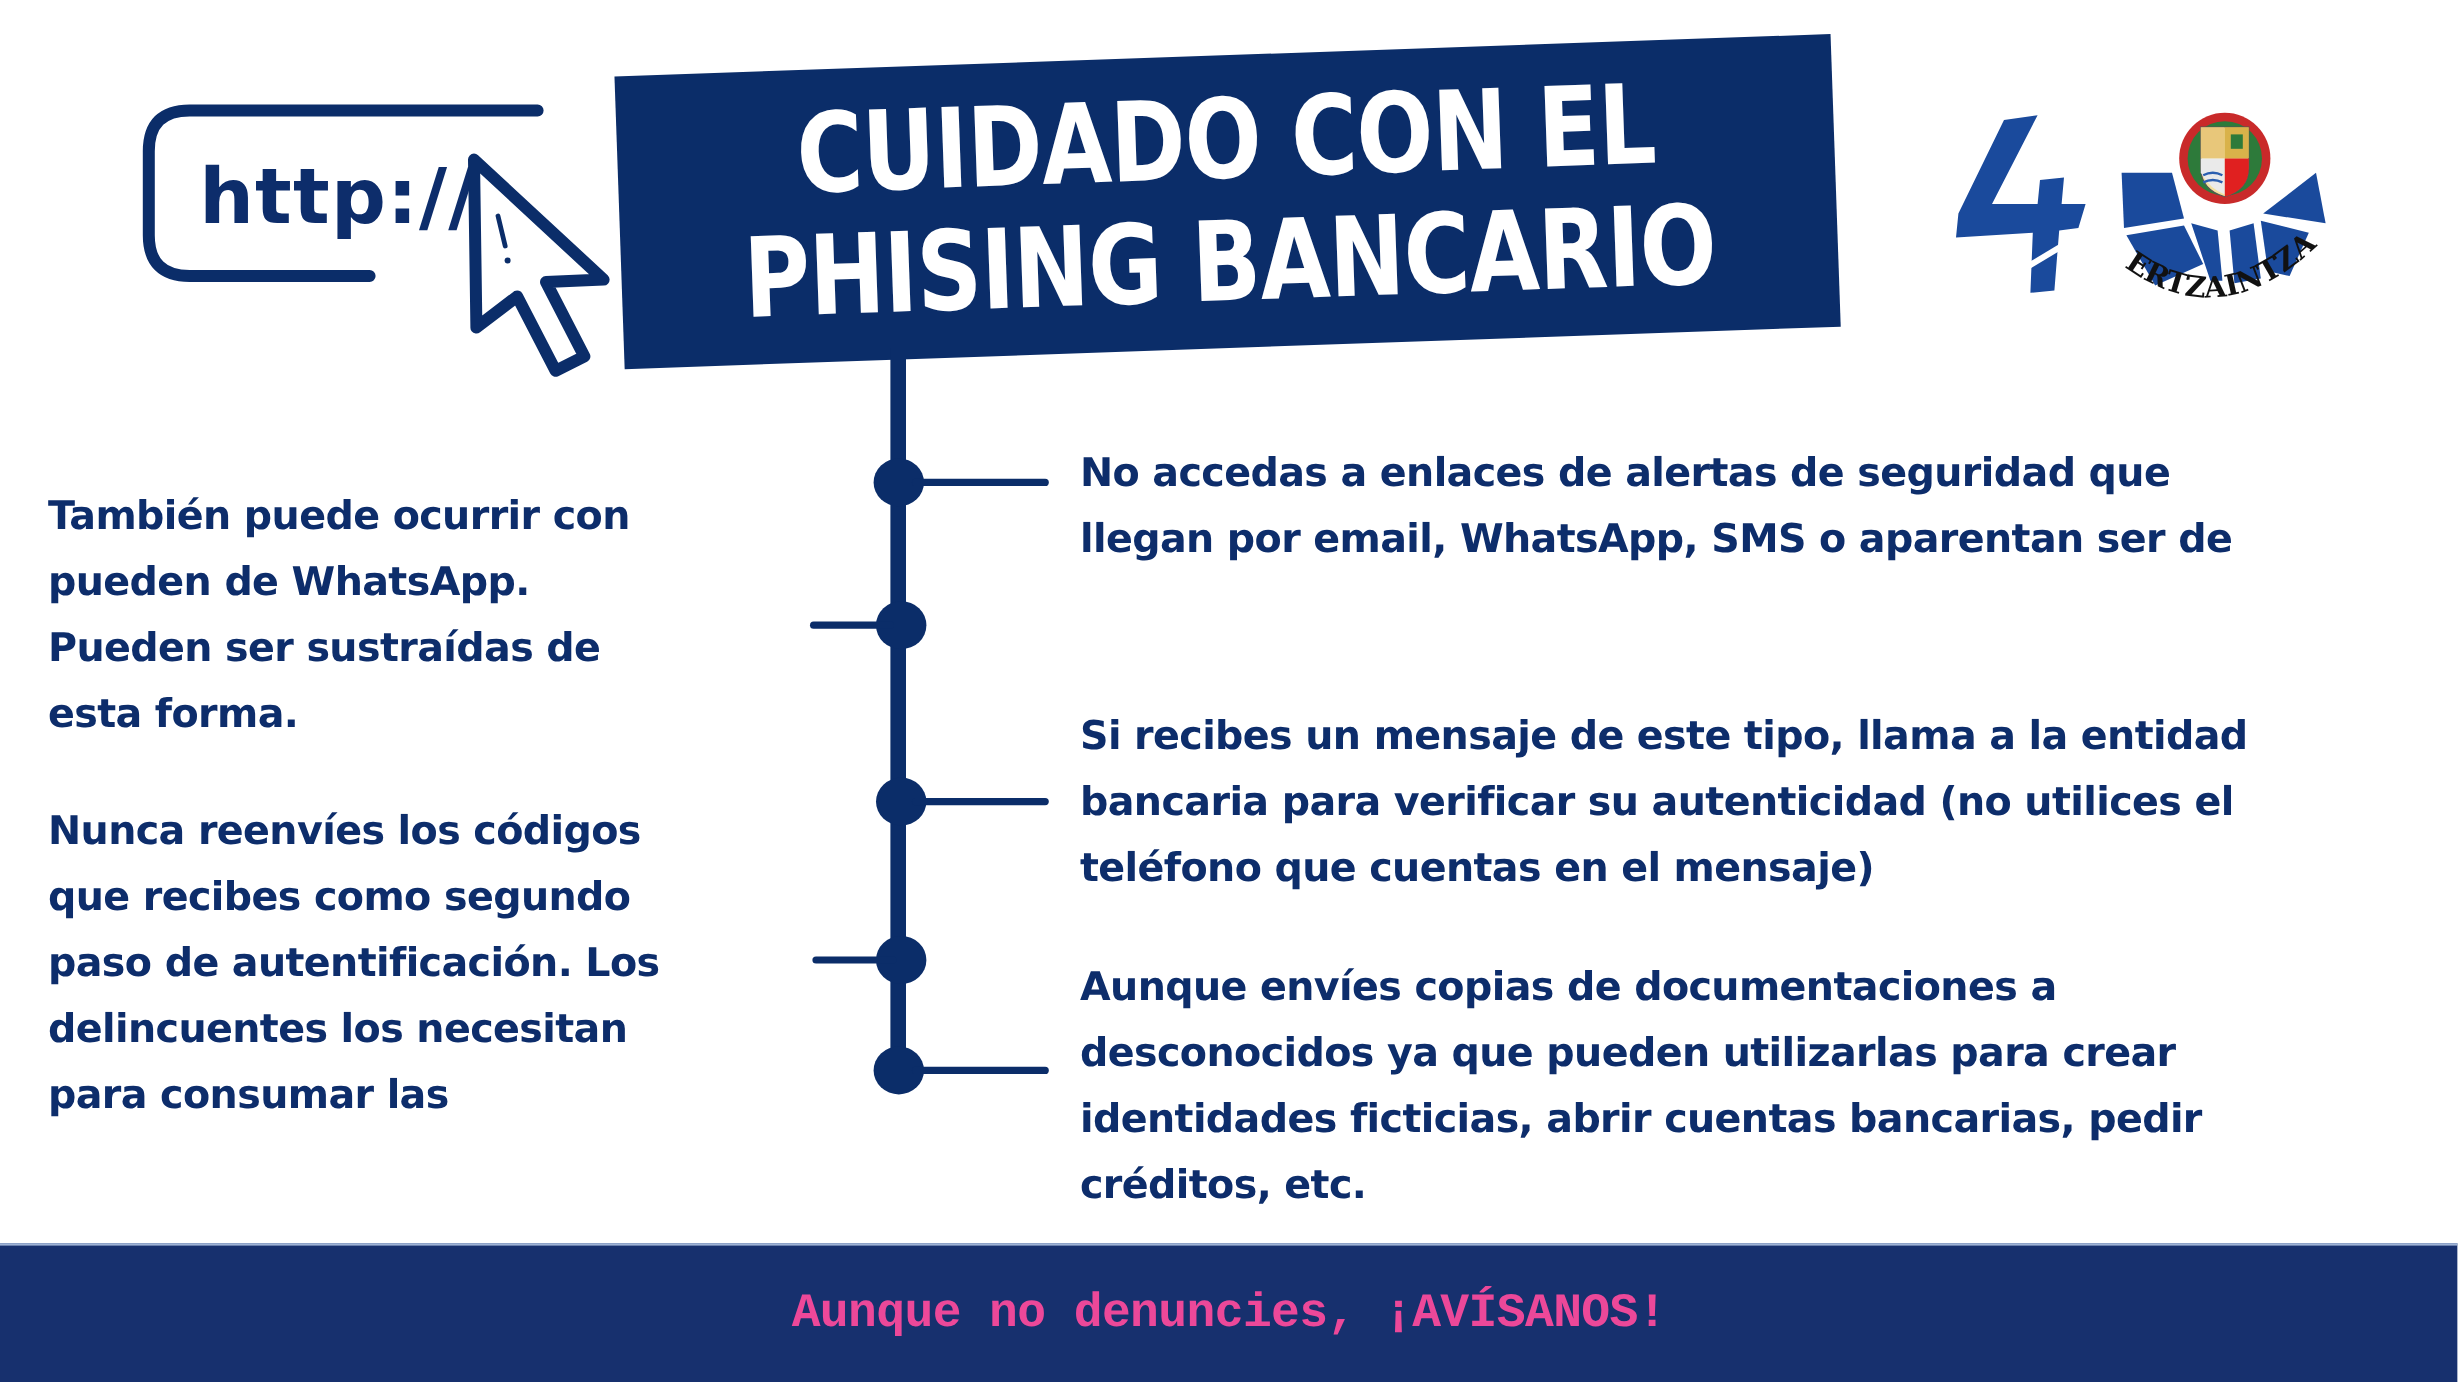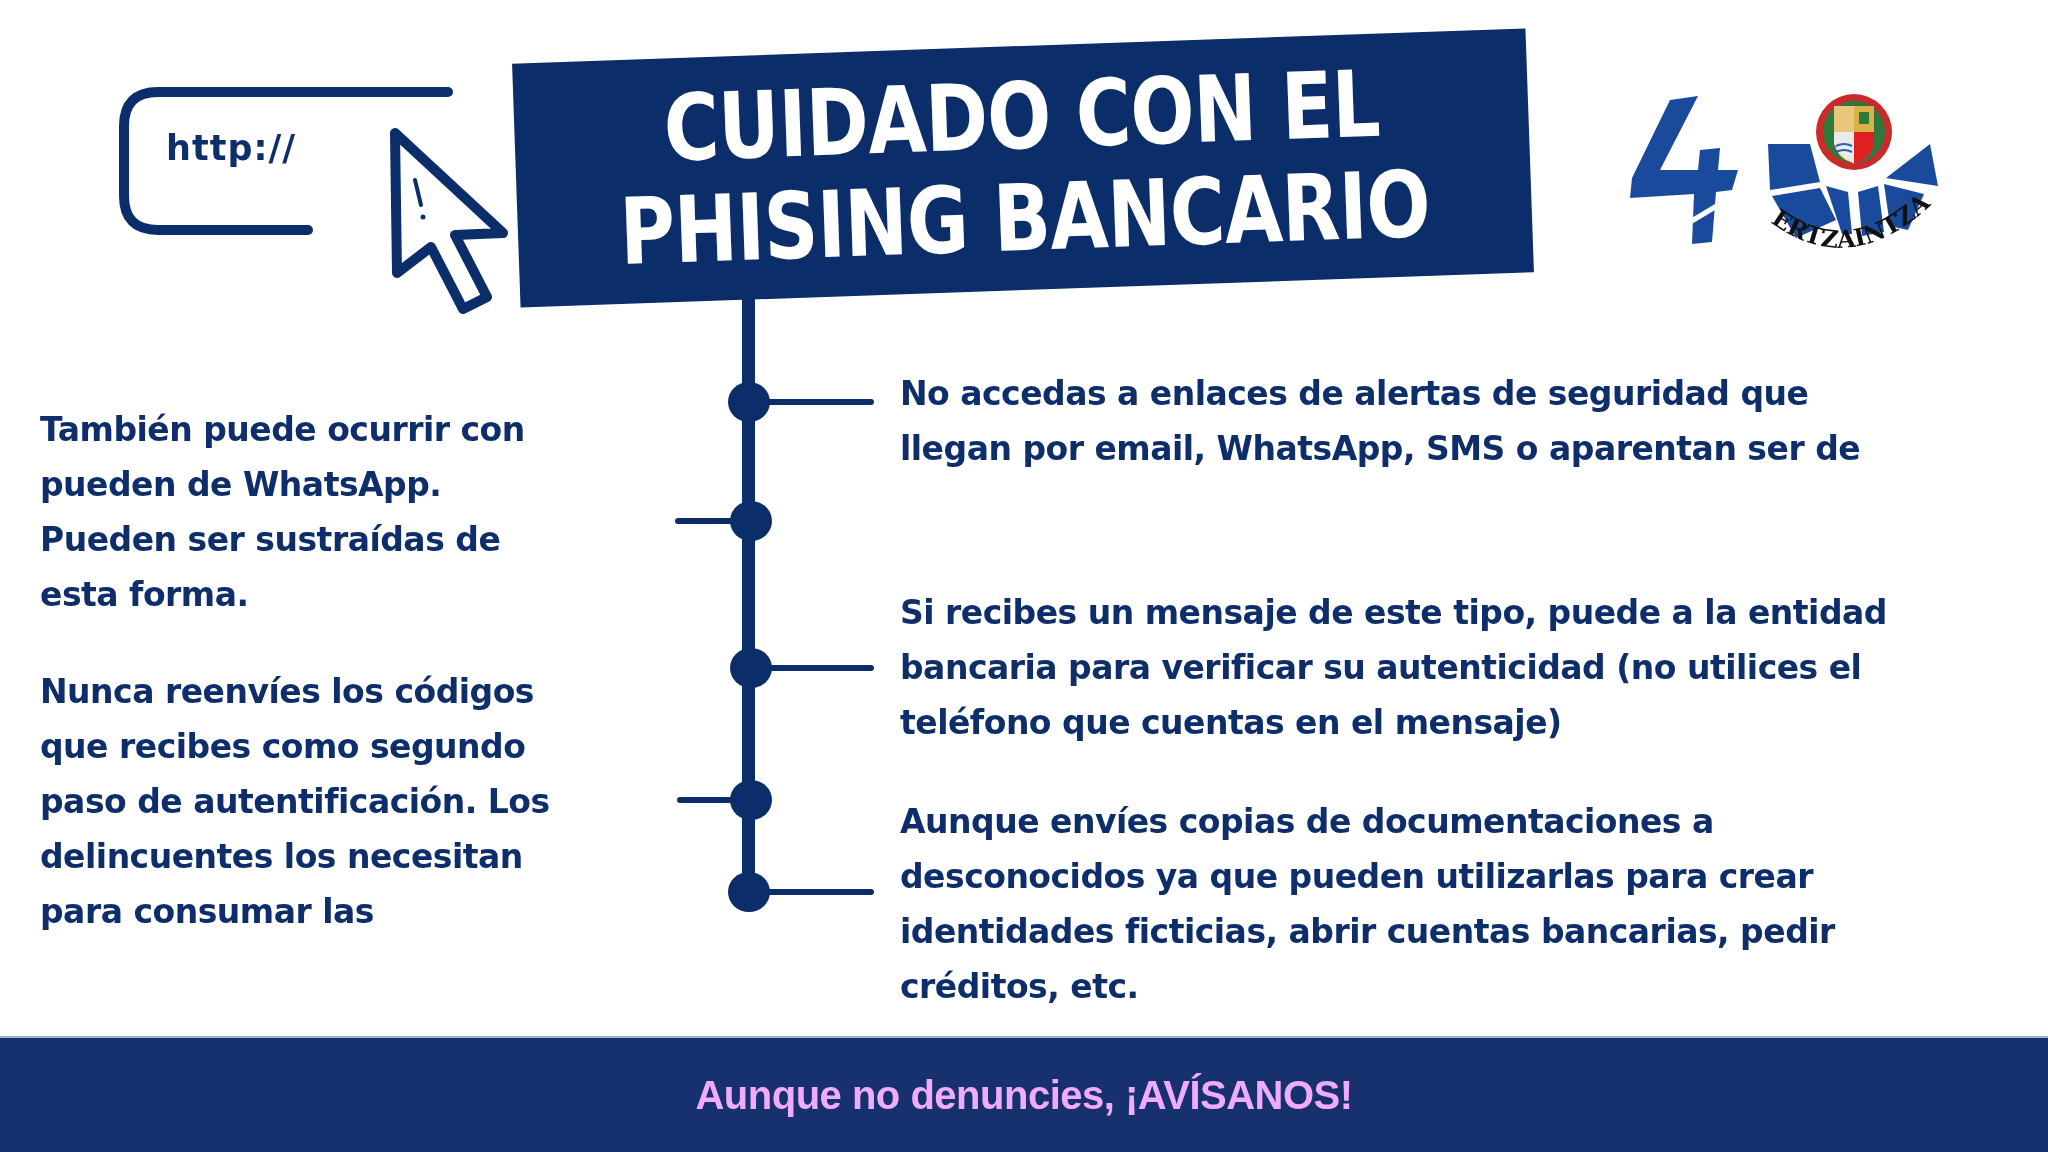--- a/index.html
+++ b/index.html
@@ -2,21 +2,21 @@
 <html><head>
   <meta charset="utf-8">
   <style>
     * { box-sizing: border-box; margin: 0; padding: 0; }
     html, body { width: 2048px; height: 1152px; overflow: hidden; background: #ffffff; }
     body { position: relative; font-family: "DejaVu Sans", sans-serif; color: #0d2d6b; }
 
     .url-bar-icon { position: absolute; left: 118px; top: 86px; width: 340px; height: 150px; }
     .url-text {
       position: absolute; left: 166px; top: 128px;
-      font-family: "DejaVu Sans", sans-serif; font-weight: bold; font-size: 35px;
+      font-family: "DejaVu Sans", sans-serif; font-weight: bold; font-size: 64px;
       color: #0d2d6b; letter-spacing: 1px;
     }
     .cursor-icon { position: absolute; left: 385px; top: 125px; width: 130px; height: 195px; }
 
     .title-banner {
       position: absolute; left: 516px; top: 46px; width: 1014px; height: 244px;
       background: #0b2d69; transform: rotate(-2deg); transform-origin: center;
       display: flex; flex-direction: column; align-items: center; justify-content: center;
     }
     .title-line {
@@ -36,21 +36,21 @@
       font-size: 33px; line-height: 55px; color: #0d2d6b; letter-spacing: -0.5px;
     }
     .text-left { width: 600px; left: 40px; }
     .text-right { text-align: left; width: 1080px; left: 900px; }
 
     .bottom-bar {
       position: absolute; left: 0; top: 1036px; width: 2048px; height: 116px;
       background: #17306e; border-top: 2px solid #9fb3d6;
       display: flex; align-items: center; justify-content: center;
     }
-    .bottom-text { color: #f0abfc; font-family: Liberation Sans, sans-serif; font-weight: bold; font-size: 40px; letter-spacing: -0.5px; }
+    .bottom-text { color: #ec4899; font-family: Liberation Mono, monospace; font-weight: bold; font-size: 40px; letter-spacing: -0.5px; }
   </style>
 </head>
 <body>
 
 <svg class="url-bar-icon" viewBox="0 0 340 150">
   <path d="M330 6 H40 Q6 6 6 40 V110 Q6 144 40 144 H190" fill="none" stroke="#0b2d69" stroke-width="10" stroke-linecap="round"></path>
 </svg>
 <div class="url-text">http://</div>
 
 <svg class="cursor-icon" viewBox="0 0 130 195">
@@ -131,21 +131,21 @@
   <div>delincuentes los necesitan</div>
   <div>para consumar las</div>
 </div>
 
 <div class="text-block text-right" style="top:366px;">
   <div>No accedas a enlaces de alertas de seguridad que</div>
   <div>llegan por email, WhatsApp, SMS o aparentan ser de</div>
 </div>
 
 <div class="text-block text-right" style="top:585px;">
-  <div>Si recibes un mensaje de este tipo, puede a la entidad</div>
+  <div>Si recibes un mensaje de este tipo, llama a la entidad</div>
   <div>bancaria para verificar su autenticidad (no utilices el</div>
   <div>teléfono que cuentas en el mensaje)</div>
 </div>
 
 <div class="text-block text-right" style="top:794px;">
   <div>Aunque envíes copias de documentaciones a</div>
   <div>desconocidos ya que pueden utilizarlas para crear</div>
   <div>identidades ficticias, abrir cuentas bancarias, pedir</div>
   <div>créditos, etc.</div>
 </div>

